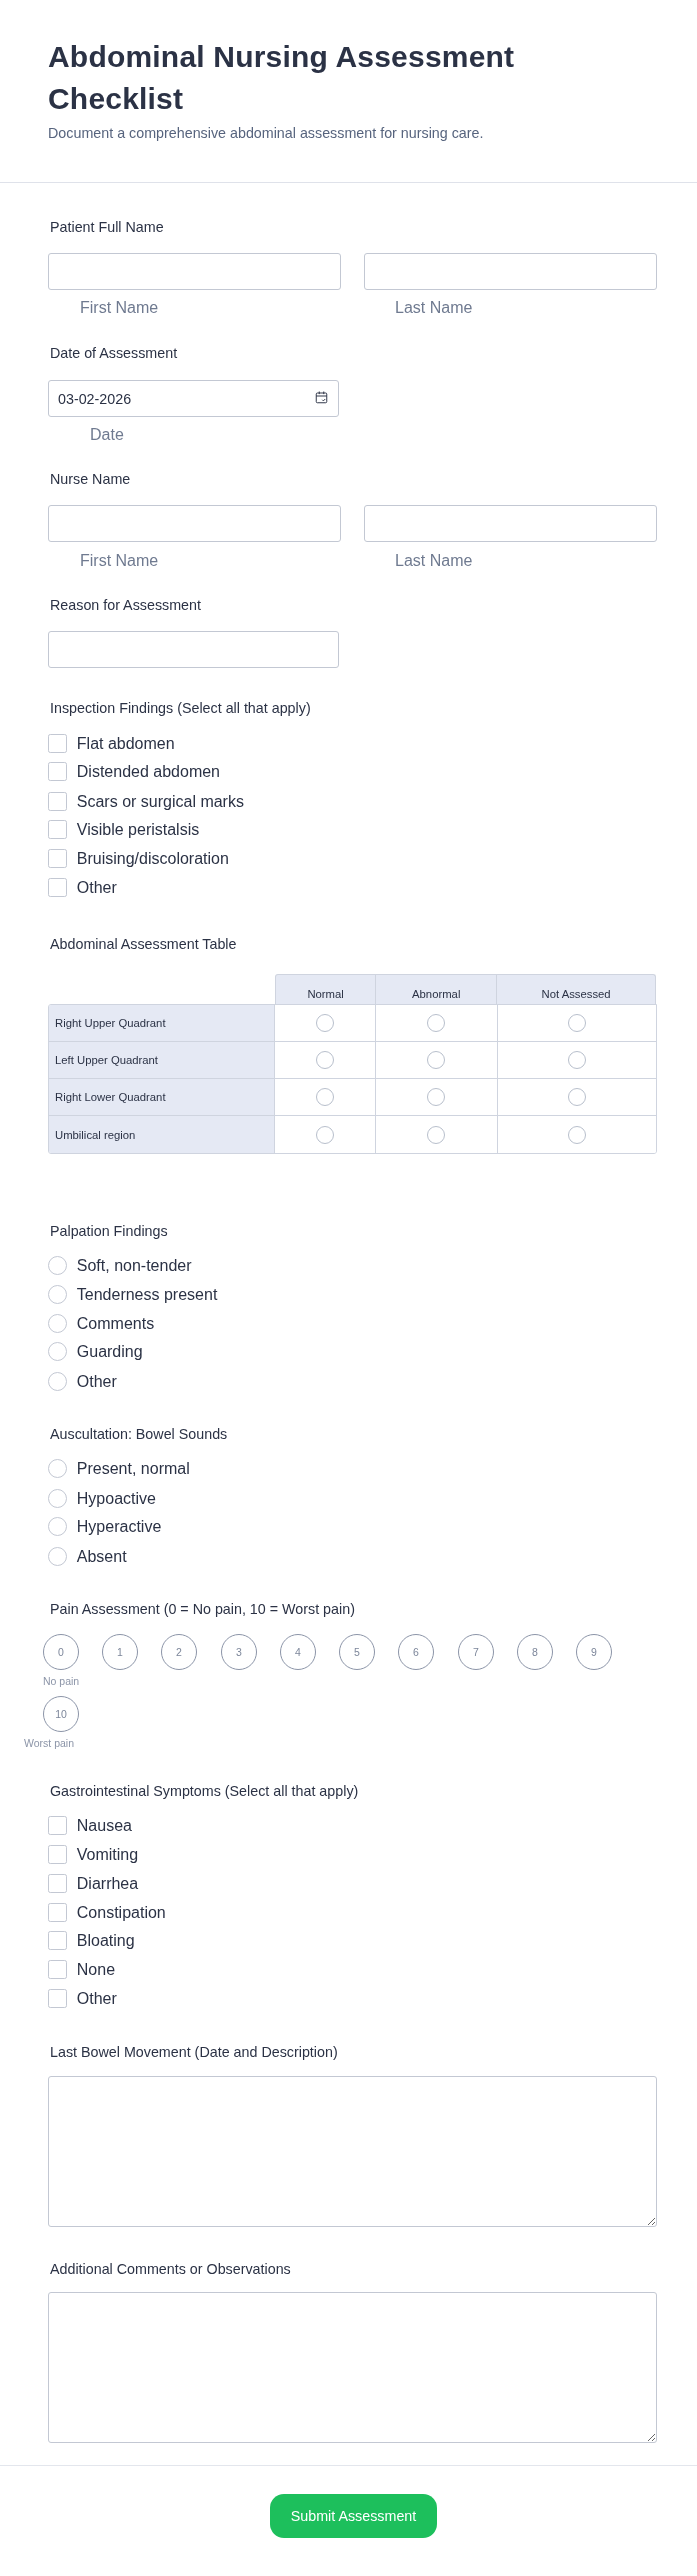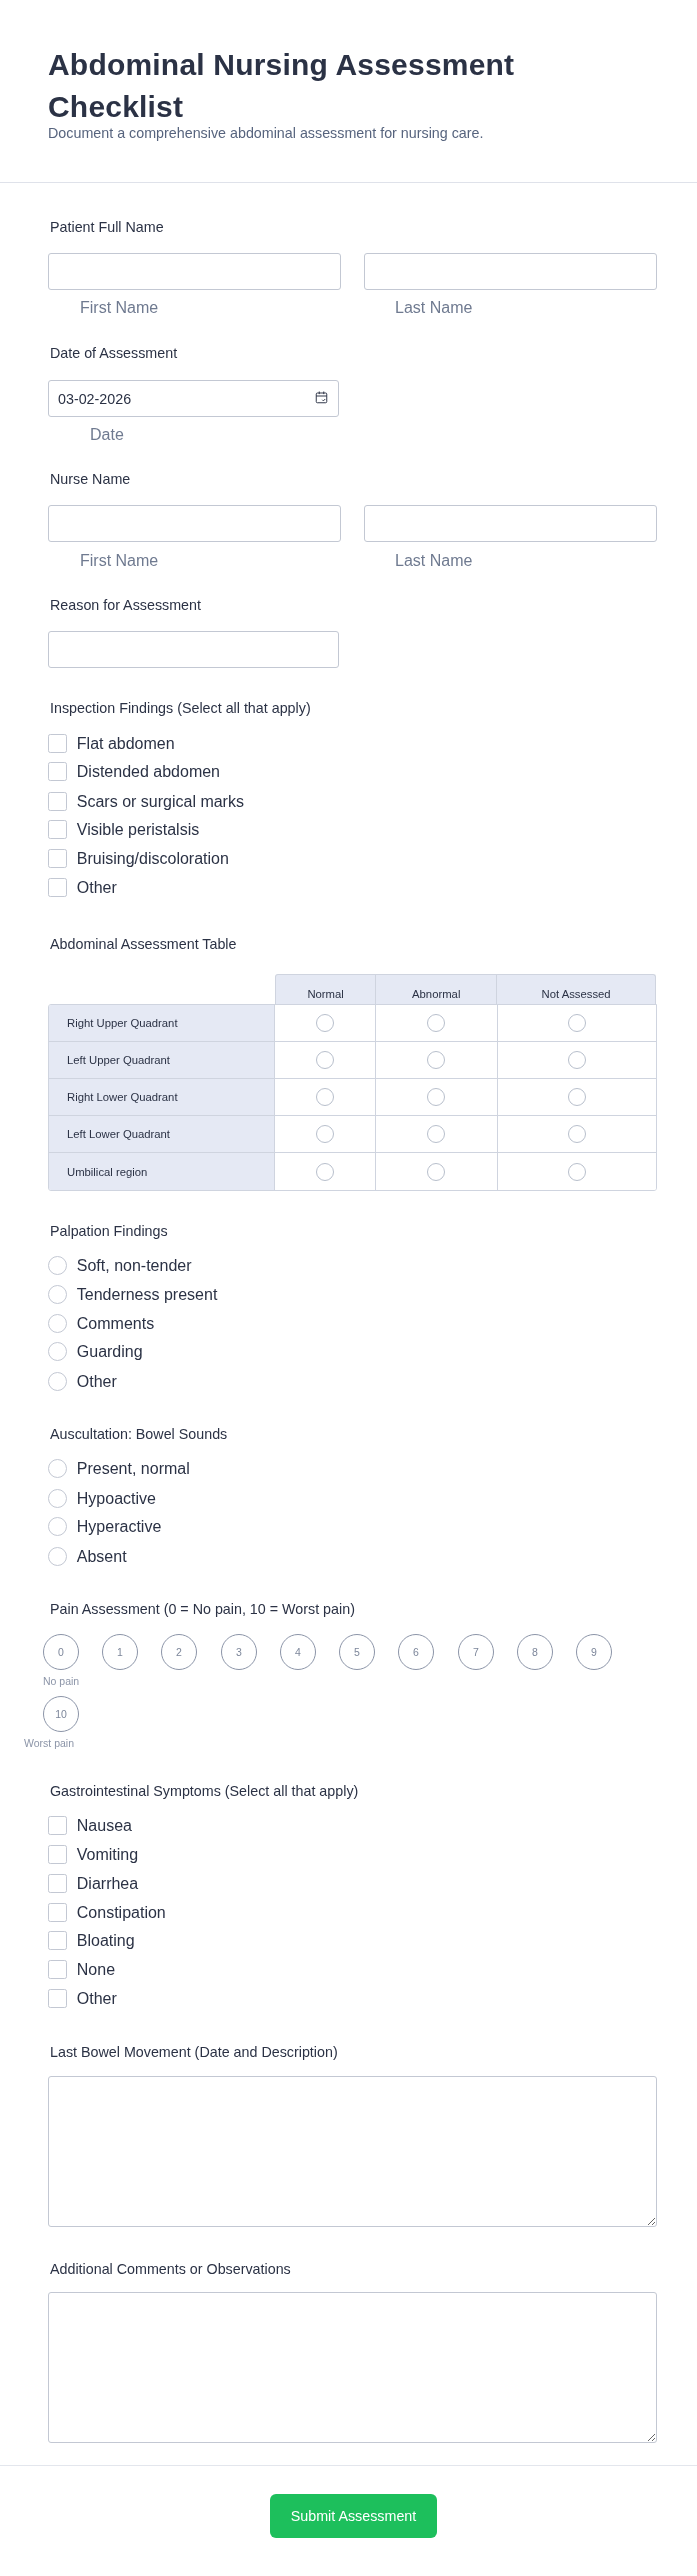--- a/index.html
+++ b/index.html
@@ -1,20 +1,20 @@
 <!DOCTYPE html>
 <html style="font-size:12px"><head>
 <meta charset="utf-8">
 <style>
   * { box-sizing: border-box; margin: 0; padding: 0; }
   html, body { width: 698px; background: #ffffff; }
   body { font-family: "Liberation Sans", "DejaVu Sans", sans-serif; color: #2b3245; position: relative; height: 2576px; }
 
   .header { position: absolute; left: 0; top: 0; width: 698px; height: 183px; border-bottom: 0.8px solid #dfe2ea; }
-  .title { position: absolute; left: 48px; top: 36px; width: 525px; font-size: 30px; font-weight: bold; line-height: 42px; color: #2b3245; letter-spacing: 0.2px; margin-top: 8px; }
+  .title { position: absolute; left: 48px; top: 36px; width: 525px; font-size: 30px; font-weight: bold; line-height: 42px; color: #2b3245; letter-spacing: 0.2px; }
   .subtitle { position: absolute; left: 48px; top: 125px; font-size: 14.3px; color: #57647e; }
 
   .q-label { position: absolute; left: 50px; font-size: 14.3px; color: #2b3245; }
   .input { position: absolute; height: 37px; border: 0.8px solid #c3c8d3; border-radius: 3px; background: #fff; font-family: "Liberation Sans", sans-serif; font-size: 14.3px; color: #2b3245; padding: 0 9px; outline: none; }
   .sublabel { position: absolute; font-size: 16px; color: #6f7a90; padding-left: 30px; }
 
   .date-icon { position: absolute; width: 15px; height: 15px; }
 
   .check-row { position: absolute; left: 48px; height: 19.5px; display: flex; align-items: center; }
   .checkbox { width: 19px; height: 19px; border: 0.8px solid #c3c8d3; border-radius: 2.3px; background: #fff; flex: none; }
@@ -22,34 +22,34 @@
   .opt-text { margin-left: 9.8px; font-size: 16px; color: #2b3245; }
 
   
   .matrix { position: absolute; left: 48px; top: 966px; width: 609px; }
   .mx-head { position: absolute; left: 227px; top: 0; width: 381px; height: 38px; background: #e5e9f4; border: 0.8px solid #cfd4df; border-bottom: none; border-radius: 3px 3px 0 0; display: flex; margin-top: 8px; }
   .mx-head .hc { height: 38px; display: flex; align-items: center; justify-content: center; font-size: 11.3px; color: #2b3245; border-right: 0.8px solid #cfd4df; }
   .mx-head .hc:last-child { border-right: none; }
   .mx-body { position: absolute; left: 0; top: 38px; width: 609px; border: 0.8px solid #cfd4df; border-radius: 3px 0 3px 3px; overflow: hidden; }
   .mx-row { display: flex; height: 37px; border-bottom: 0.8px solid #cfd4df; }
   .mx-row:last-child { border-bottom: none; }
-  .mx-row .rl { width: 227px; background: #e5e9f4; display: flex; align-items: center; padding-left: 18px; font-size: 11.3px; color: #2b3245; border-right: 0.8px solid #cfd4df; }
+  .mx-row .rl { width: 227px; background: #e5e9f4; display: flex; align-items: center; padding-left: 6px; font-size: 11.3px; color: #2b3245; border-right: 0.8px solid #cfd4df; }
   .mx-row .cc { display: flex; align-items: center; justify-content: center; border-right: 0.8px solid #cfd4df; background: #fff; }
   .mx-row .cc:last-child { border-right: none; }
   .mx-radio { width: 18px; height: 18px; border: 0.8px solid #b8bfcc; border-radius: 50%; background: #fff; }
   .c1 { width: 101px; } .c2 { width: 122px; } .c3 { width: 159px; }
 
   
   .pain-circle { position: absolute; width: 36px; height: 36px; border: 0.8px solid #8c95a8; border-radius: 50%; background: #fff; display: flex; align-items: center; justify-content: center; font-size: 10.5px; color: #7c869a; }
   .pain-caption { position: absolute; font-size: 10.5px; color: #8c95a8; }
 
   .textarea { position: absolute; left: 48px; width: 609px; height: 151px; border: 0.8px solid #c3c8d3; border-radius: 3px; background: #fff; resize: vertical; font-family: "Liberation Sans", sans-serif; font-size: 12px; padding: 7.5px; outline: none; }
 
   .footer-line { position: absolute; left: 0; top: 2465px; width: 698px; border-top: 0.8px solid #e3e6ed; }
-  .submit { position: absolute; left: 270px; top: 2494px; width: 167px; height: 44px; background: #1dbf5c; border: none; border-radius: 6px; color: #ffffff; font-family: "Liberation Sans", sans-serif; font-size: 14.3px; cursor: pointer; }
+  .submit { position: absolute; left: 270px; top: 2494px; width: 167px; height: 44px; background: #1dbf5c; border: none; border-radius: 14px; color: #ffffff; font-family: "Liberation Sans", sans-serif; font-size: 14.3px; cursor: pointer; }
 </style>
 </head>
 <body>
 
 <div class="header">
   <h1 class="title">Abdominal Nursing Assessment Checklist</h1>
   <p class="subtitle">Document a comprehensive abdominal assessment for nursing care.</p>
 </div>
 
 <div>
@@ -143,32 +143,20 @@
         </div>
       <div class="cc c2">
           <span class="mx-radio"></span>
         </div>
       <div class="cc c3">
           <span class="mx-radio"></span>
         </div>
     </div>
     <div class="mx-row">
       <div class="rl">Right Lower Quadrant</div>
-      <div class="cc c1">
-          <span class="mx-radio"></span>
-        </div>
-      <div class="cc c2">
-          <span class="mx-radio"></span>
-        </div>
-      <div class="cc c3">
-          <span class="mx-radio"></span>
-        </div>
-    </div>
-    <div class="mx-row">
-      <div class="rl">Left Lower Quadrant</div>
       <div class="cc c1">
           <span class="mx-radio"></span>
         </div>
       <div class="cc c2">
           <span class="mx-radio"></span>
         </div>
       <div class="cc c3">
           <span class="mx-radio"></span>
         </div>
     </div>

